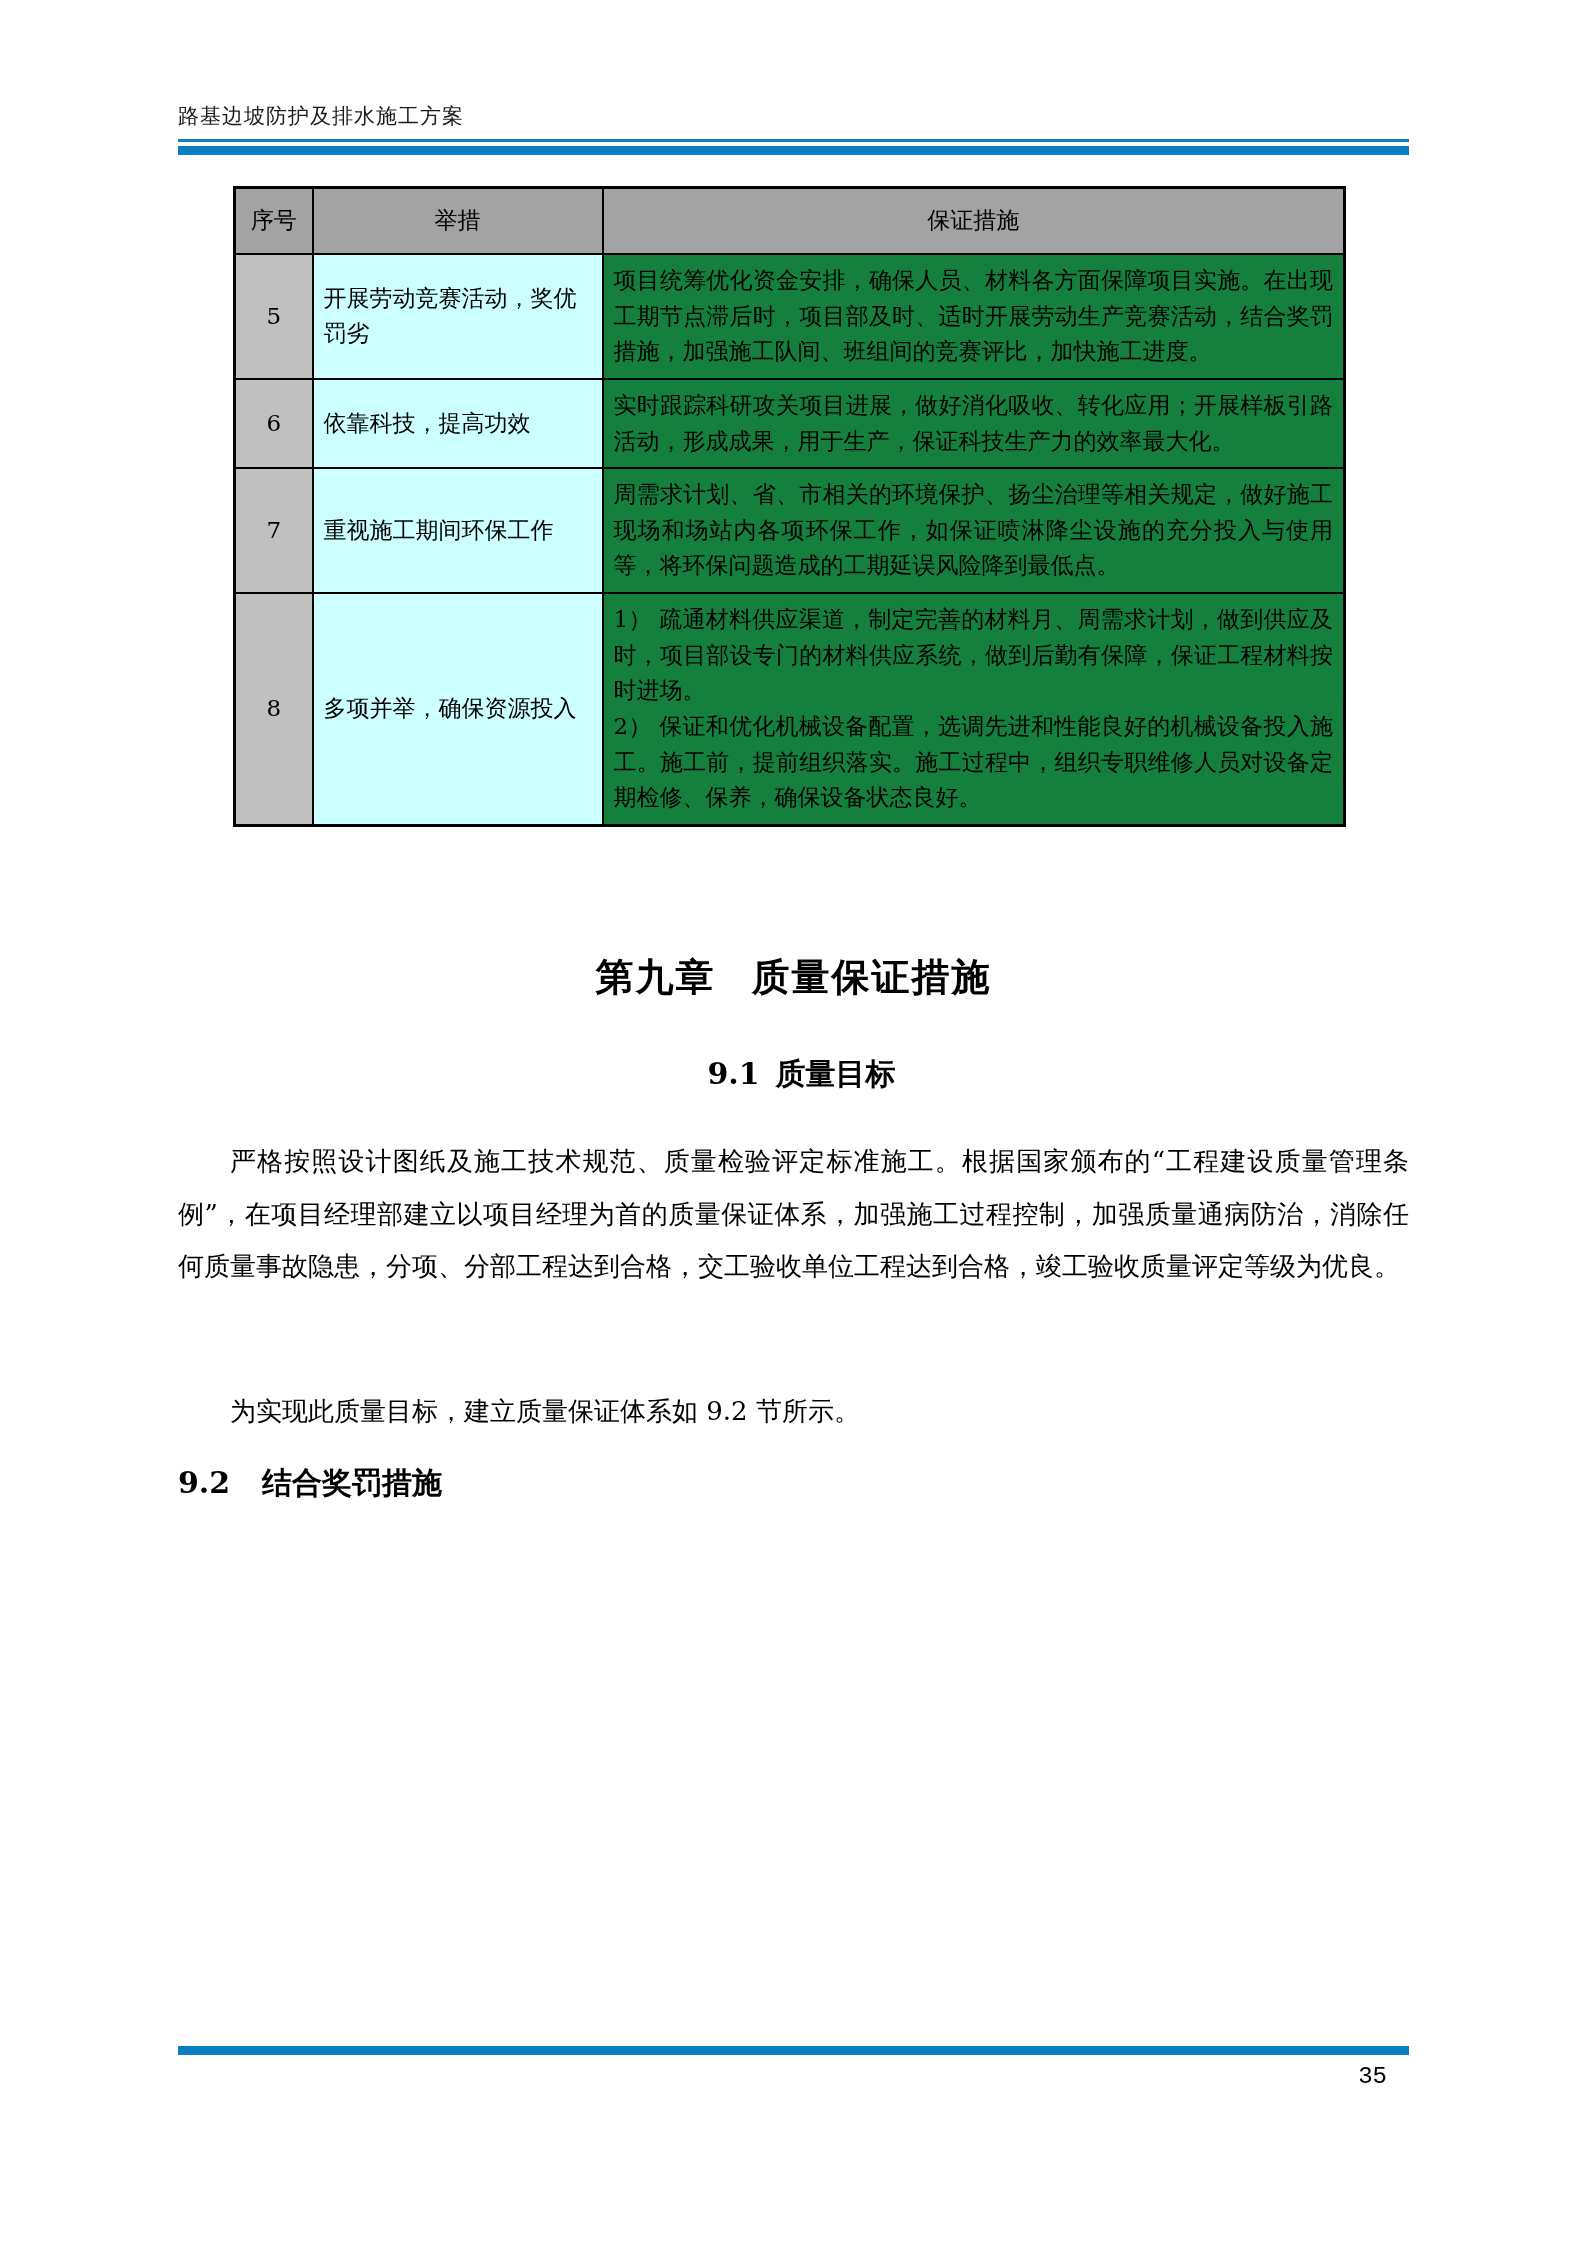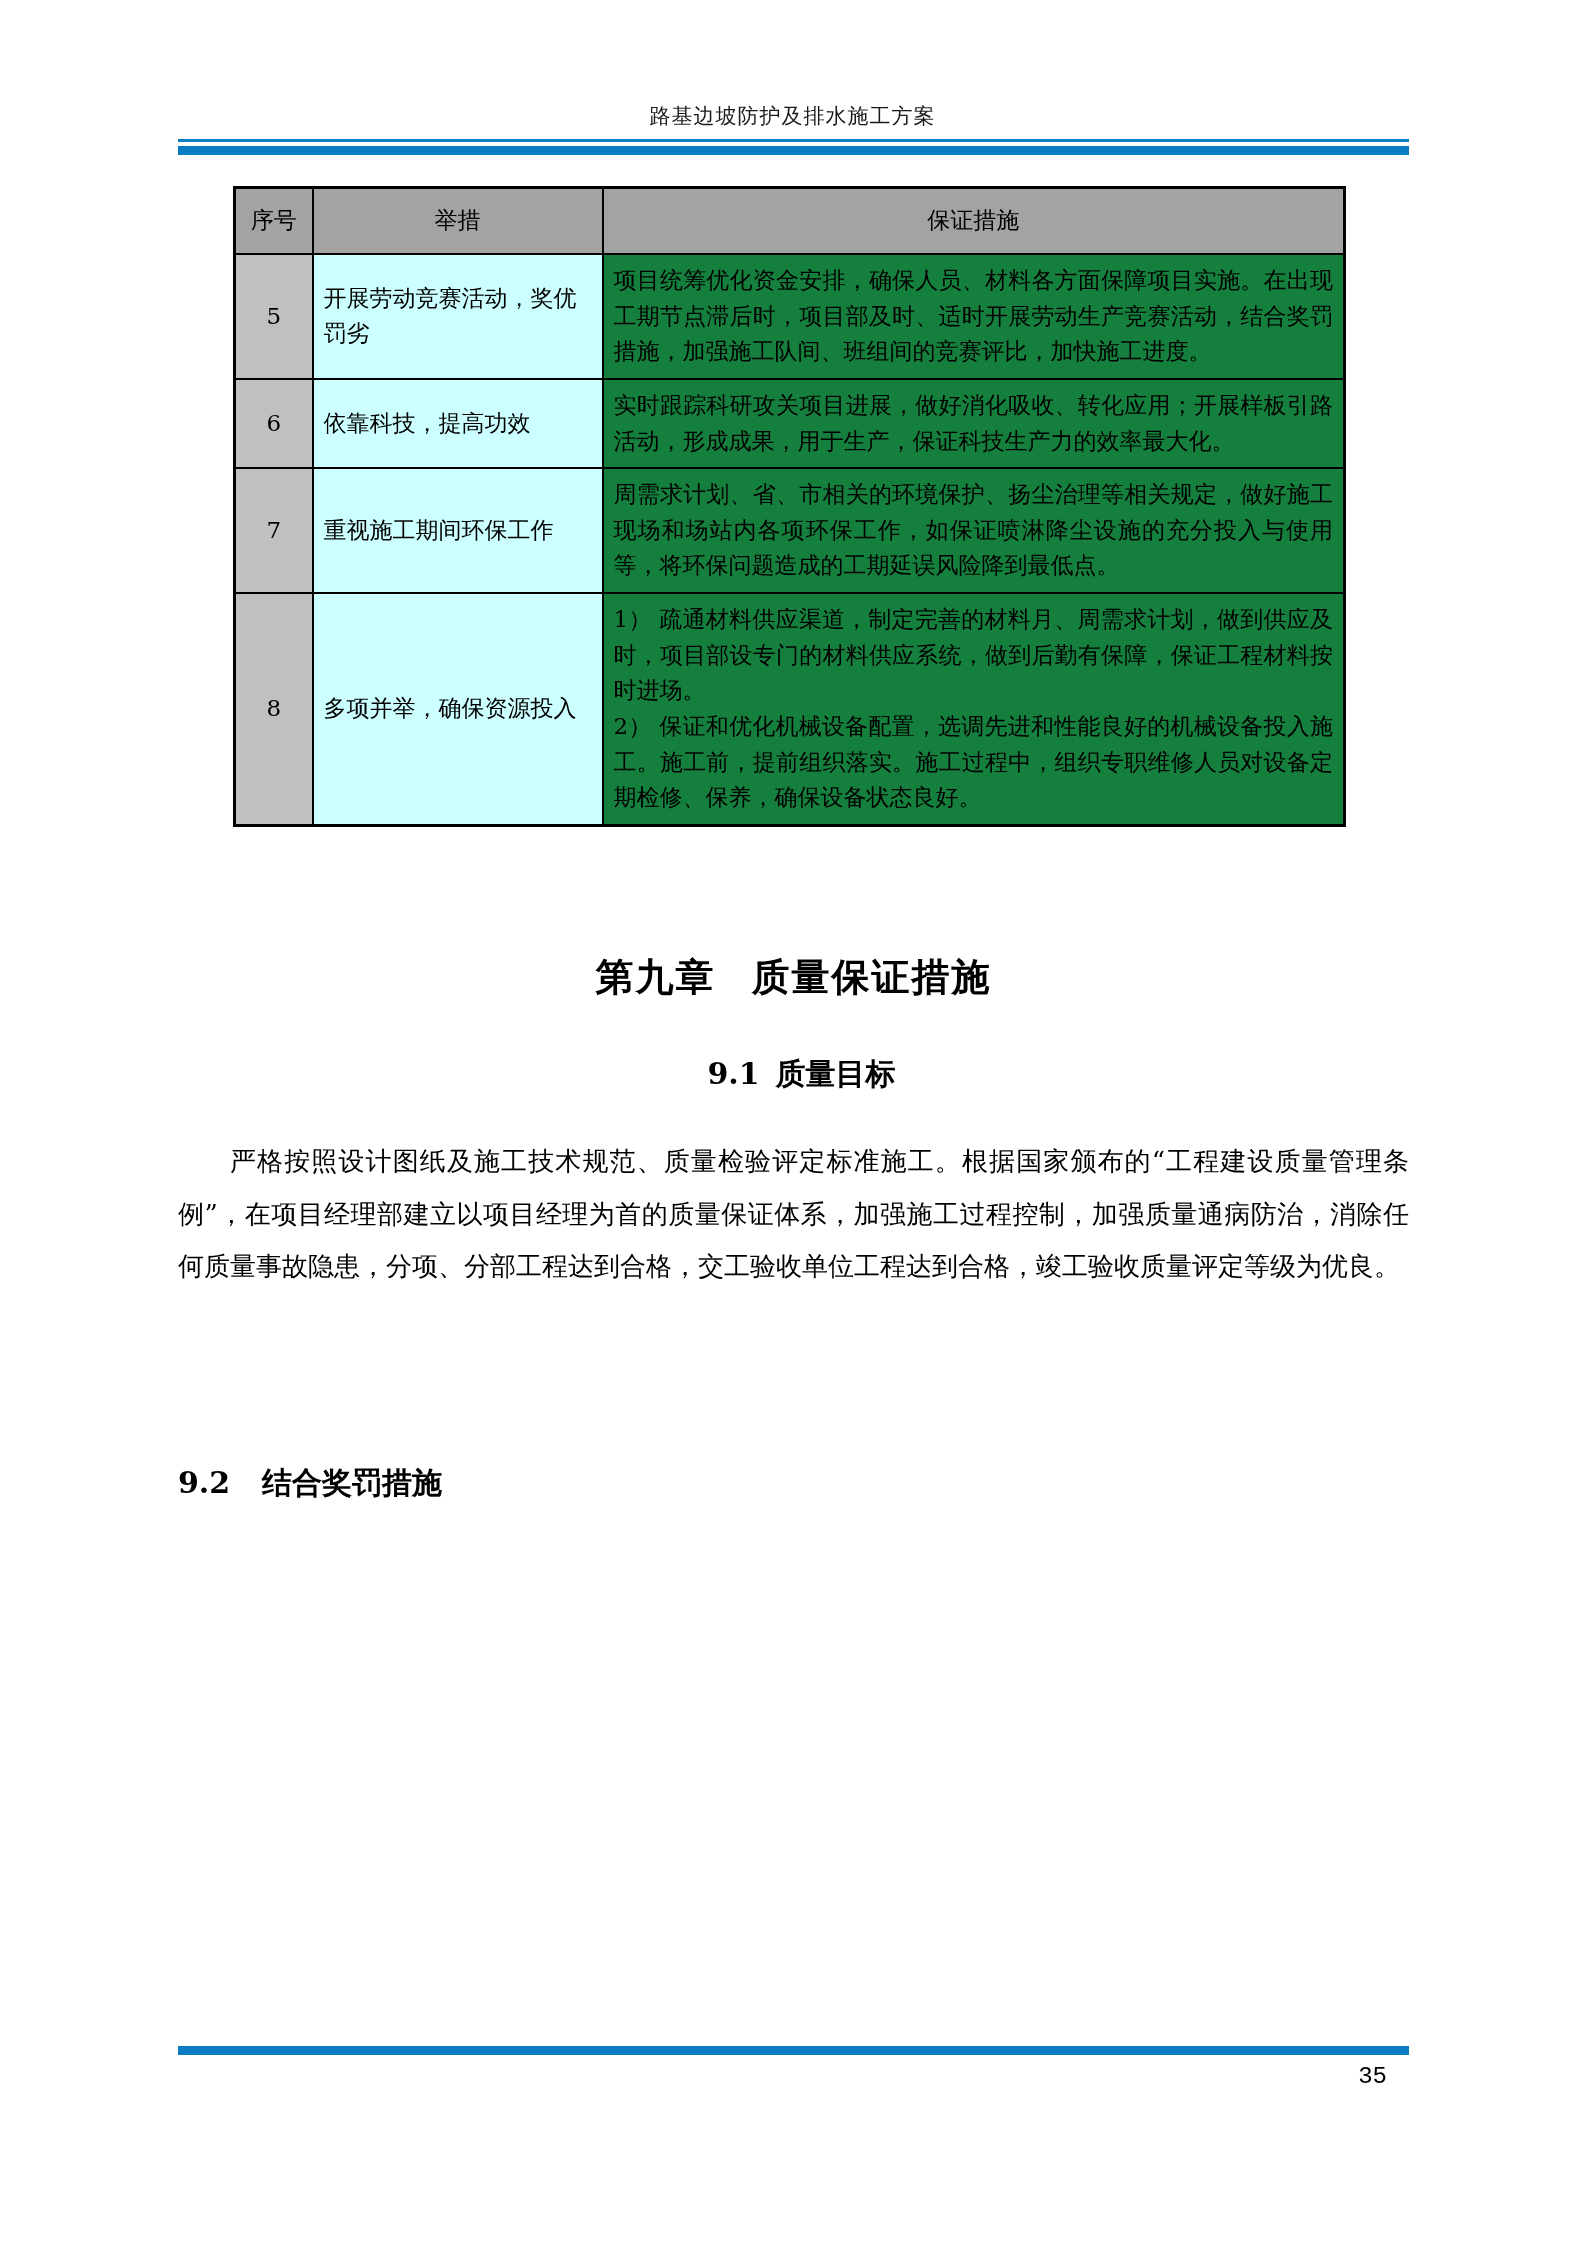--- a/index.html
+++ b/index.html
@@ -21,21 +21,21 @@
   }
 
   
   .page-header {
     position: absolute;
     left: 178px;
     top: 104px;
     width: 1231px;
   }
   .header-text {
-    text-align: center;
+    text-align: left;
     font-family: "DejaVu Serif", "Liberation Serif", serif;
     font-size: 21px;
     letter-spacing: 1px;
     color: #1a1a1a;
     padding-right: 2px;
     line-height: 1.2;
   }
   .header-rule-thin {
     margin-top: 10px;
     height: 3px;
@@ -216,20 +216,21 @@
 
   <div class="chapter-title">
     <span>第九章</span><span class="gap"></span><span>质量保证措施</span>
   </div>
 
   <div class="sec-heading" id="sec-9-1">
     <span class="num">9.1</span><span>质量目标</span>
   </div>
 
   <div class="body-par" id="par-1">严格按照设计图纸及施工技术规范、质量检验评定标准施工。根据国家颁布的“工程建设质量管理条例”，在项目经理部建立以项目经理为首的质量保证体系，加强施工过程控制，加强质量通病防治，消除任何质量事故隐患，分项、分部工程达到合格，交工验收单位工程达到合格，竣工验收质量评定等级为优良。</div>
+  <div class="body-par" id="par-2">为实现此质量目标，建立质量保证体系如 9.2 节所示。</div>
 
   <div class="sec-heading" id="sec-9-2">
     <span class="num">9.2</span><span>结合奖罚措施</span>
   </div>
 
   <div class="page-footer">
     <div class="footer-rule"></div>
     <div class="footer-pageno">35</div>
   </div>
 

